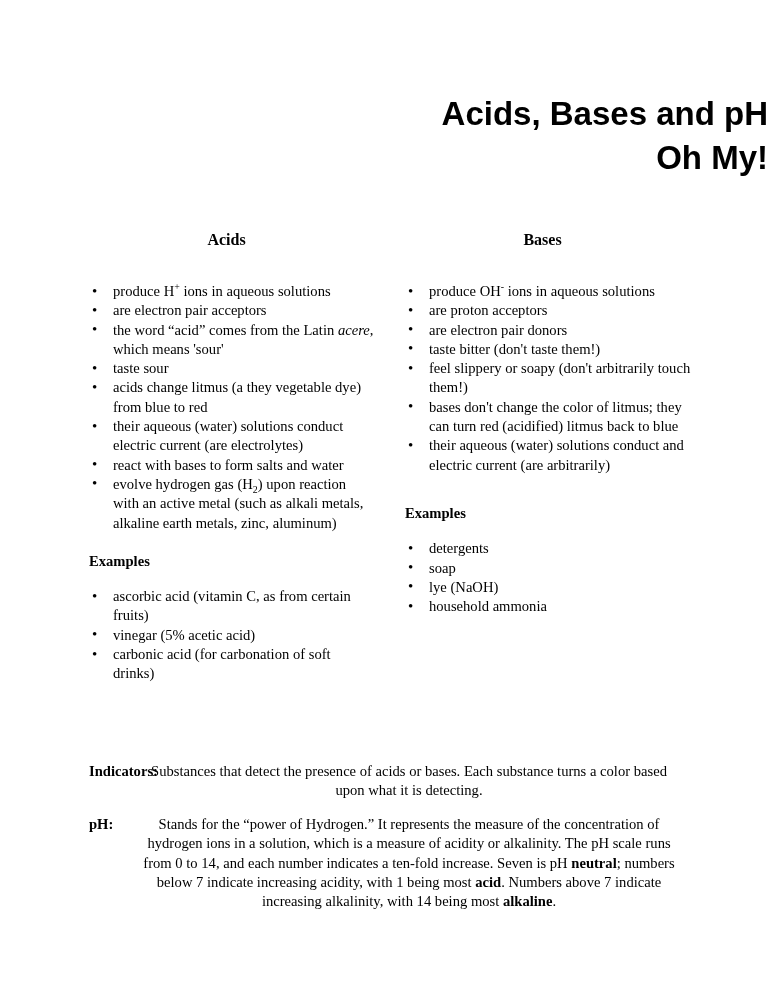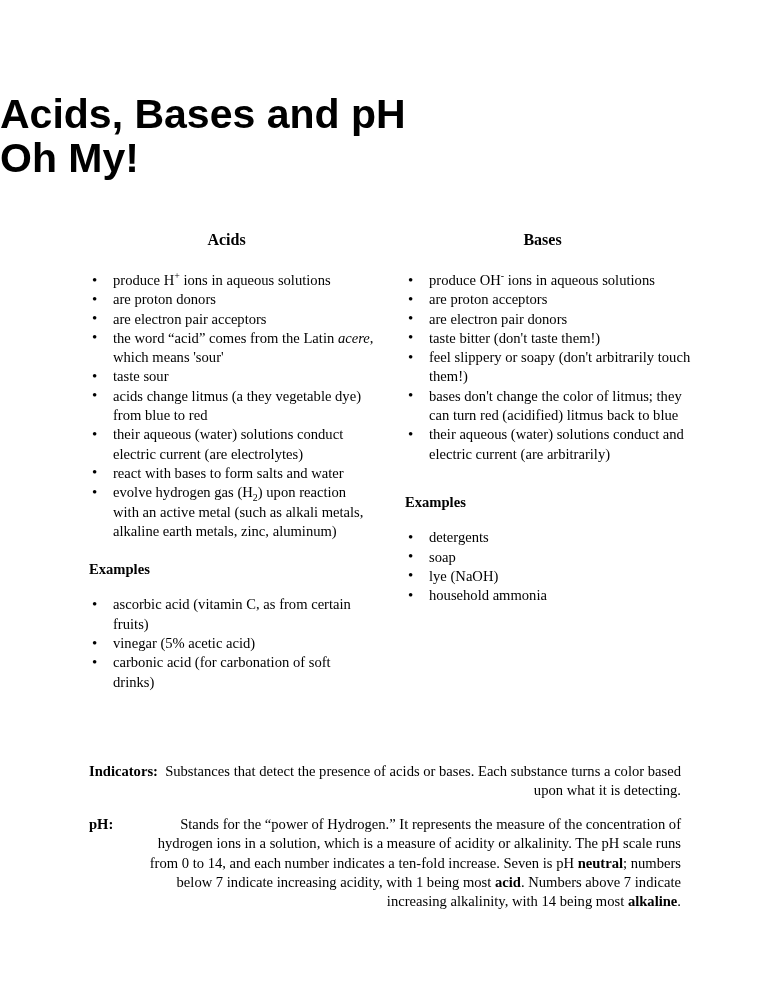--- a/index.html
+++ b/index.html
@@ -20,45 +20,45 @@
     inset: 0;
     background: #ffffff;
   }
 
   
   .title-block {
     position: absolute;
     left: 0;
     right: 0;
     top: 92px;
-    text-align: left;
+    text-align: right;
     font-family: "Liberation Sans", "DejaVu Sans", sans-serif;
     font-weight: bold;
-    font-size: 41px;
+    font-size: 33px;
     line-height: 44px;
     letter-spacing: 0px;
   }
   .title-line { display: block; }
 
   
   .col-heading {
     position: absolute;
     top: 228px;
     font-weight: bold;
     font-size: 16px;
     line-height: 24px;
     text-align: center;
   }
   .col-heading.left  { left: 89px;  width: 275px; }
   .col-heading.right { left: 405px; width: 275px; }
 
   
   .column {
     position: absolute;
-    top: 271px;
+    top: 282px;
     font-size: 14.6px;
     line-height: 19.3px;
   }
   .column.left  { left: 89px;  width: 285px; }
   .column.right { left: 405px; width: 290px; }
 
   ul.bullets {
     list-style: none;
     margin: 0;
     padding: 0;
@@ -104,39 +104,38 @@
   .def-block.indicators { top: 762px; }
   .def-block.ph         { top: 815px; }
 
   .def-row { display: flex; align-items: flex-start; }
   .def-label {
     font-weight: bold;
     width: 48px;
     flex: 0 0 48px;
     white-space: nowrap;
   }
-  .def-body { flex: 1 1 auto; text-align: right; }
+  .def-body { flex: 1 1 auto; text-align: center; }
 </style>
 </head>
 <body>
 
 <div class="page">
 
   <div class="title-block">
     <span class="title-line">Acids, Bases and pH</span>
     <span class="title-line">Oh My!</span>
   </div>
 
   <div class="col-heading left">Acids</div>
   <div class="col-heading right">Bases</div>
 
   <div class="column left">
     <ul class="bullets" id="acids-bullets">
         <li>produce H<sup>+</sup> ions in aqueous solutions</li>
-        <li>are proton donors</li>
         <li>are electron pair acceptors</li>
         <li>the word “acid” comes from the Latin <i>acere</i>, which means 'sour'</li>
         <li>taste sour</li>
         <li>acids change litmus (a they vegetable dye) from blue to red</li>
         <li>their aqueous (water) solutions conduct electric current (are electrolytes)</li>
         <li>react with bases to form salts and water</li>
         <li>evolve hydrogen gas (H<sub>2</sub>) upon reaction with an active metal (such as alkali metals, alkaline earth metals, zinc, aluminum)</li>
       </ul>
     <div class="gap-before-examples"></div>
     <div class="examples-heading">Examples</div>

